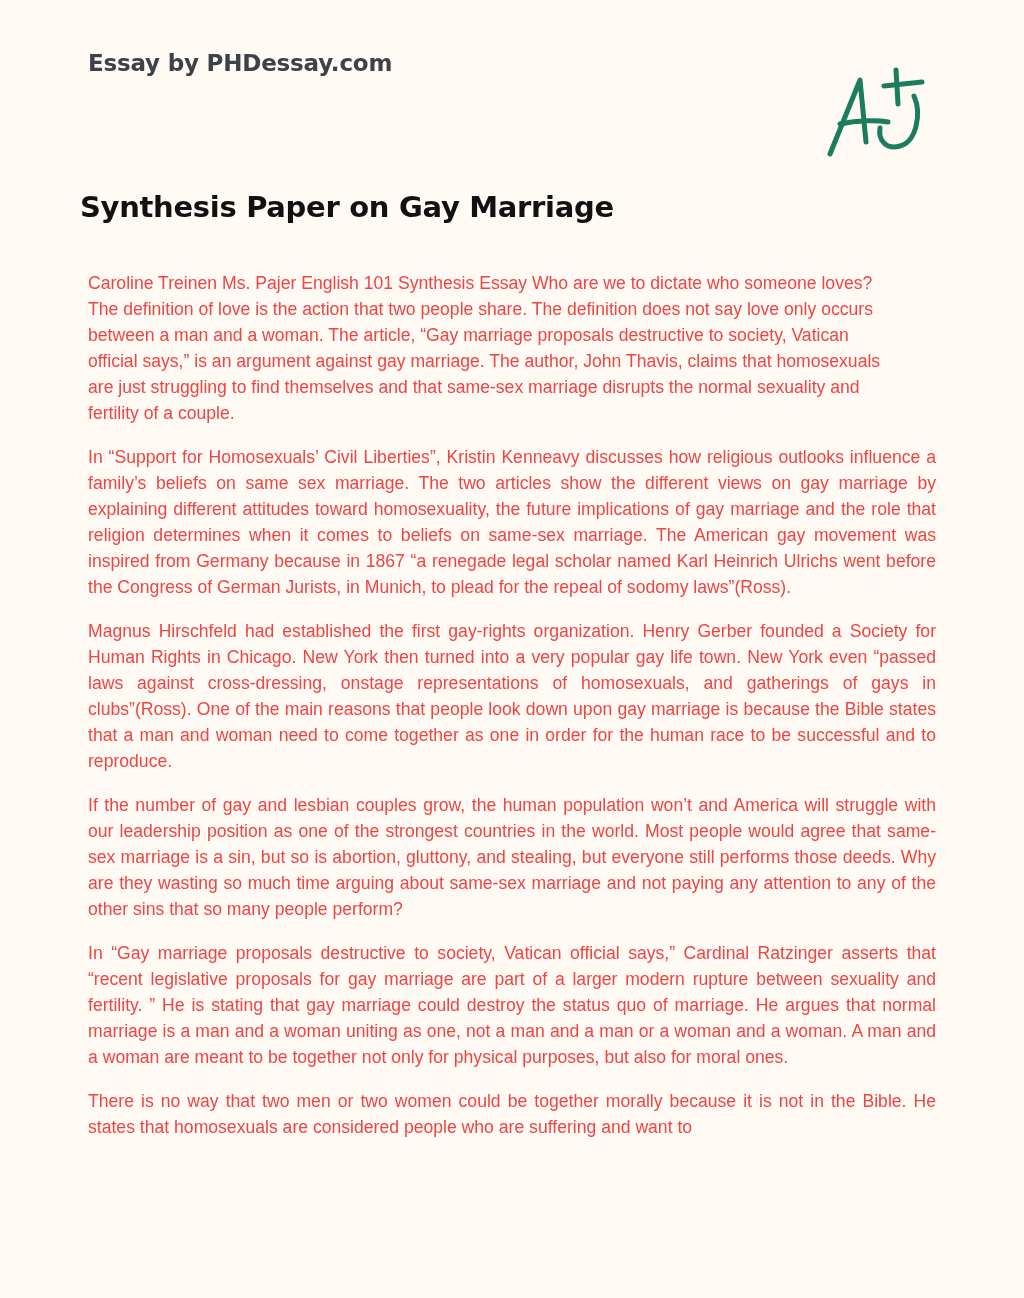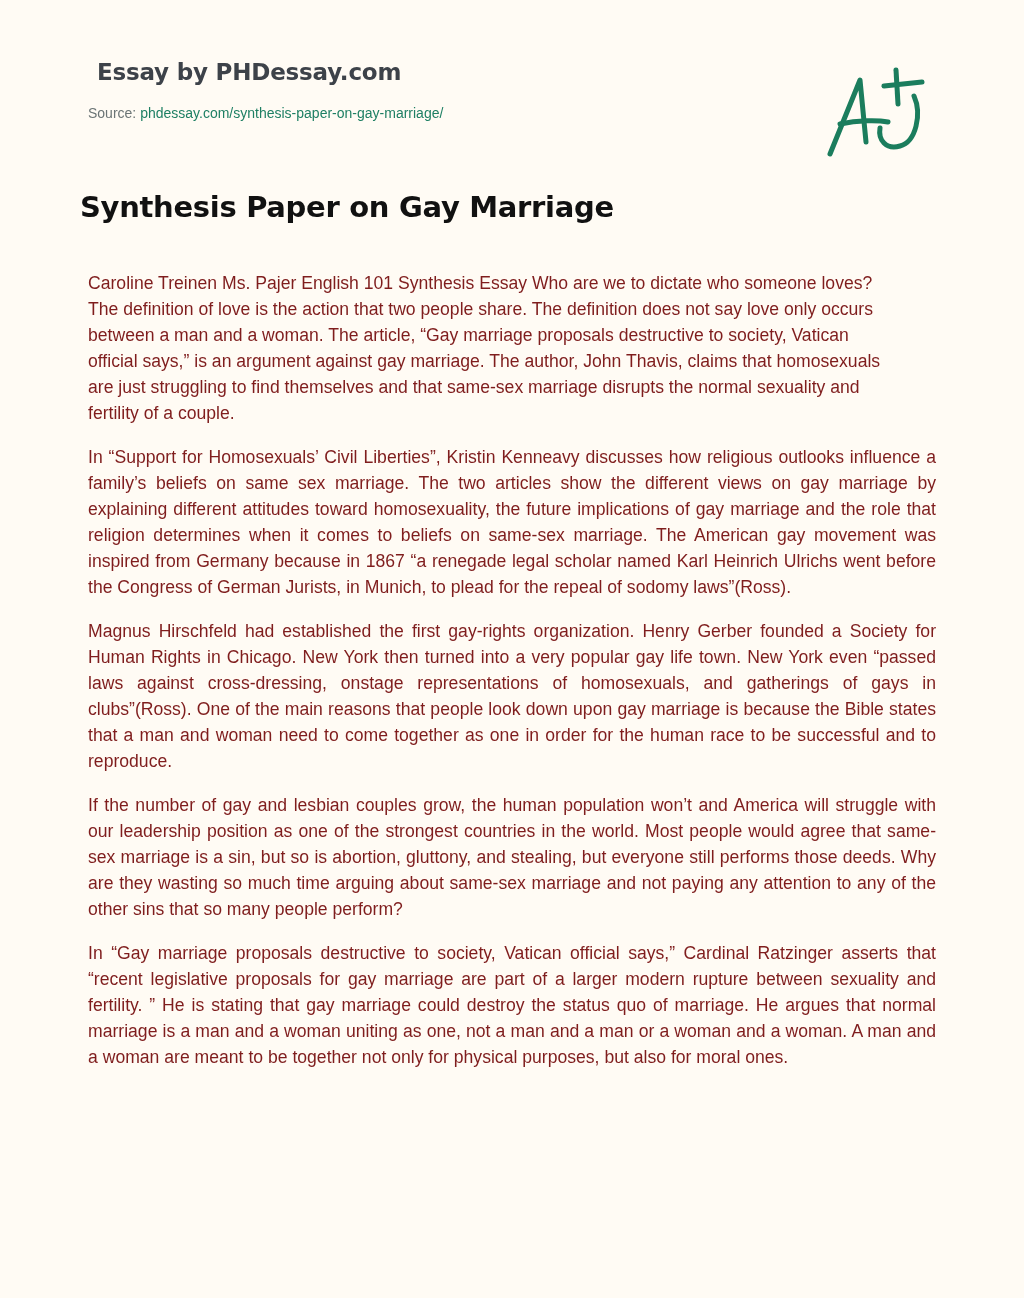--- a/index.html
+++ b/index.html
@@ -19,21 +19,21 @@
     position: absolute;
     left: 88px;
     top: 50px;
   }
   .brand {
     font-family: "DejaVu Sans", sans-serif;
     font-size: 23px;
     font-weight: bold;
     color: #3d4249;
     letter-spacing: -0.2px;
-    margin: 9px;
+    margin: 0;
   }
   .source {
     margin-top: 20px;
     font-size: 14px;
     color: #6b7475;
   }
   .source a {
     color: #1e7f63;
     text-decoration: none;
   }
@@ -58,36 +58,33 @@
   .content {
     position: absolute;
     left: 88px;
     top: 270px;
     width: 848px;
   }
   .content p {
     margin: 0 0 18px 0;
     font-size: 17.6px;
     line-height: 26px;
-    color: #7f1d1d;
+    color: #ef4444;
     text-align: justify;
   }
   .content p.first {
     text-align: left;
     width: 800px;
   }
 </style>
 </head>
 <body>
 
 <div class="header">
   <h2 class="brand">Essay by PHDessay.com</h2>
-  <div class="source">
-    <span>Source: </span><a>phdessay.com/synthesis-paper-on-gay-marriage/</a>
-  </div>
 </div>
 
 <div class="logo">
   <svg width="120" height="100" viewBox="0 0 120 100">
     <g fill="none" stroke="#1b7d5d" stroke-width="5" stroke-linecap="round" stroke-linejoin="round">
       <path d="M12 92 L42 18 L48 80"></path>
       <path d="M22 62 C40 58 60 58 70 60"></path>
       <path d="M78 8 L80 42"></path>
       <path d="M66 24 L104 20"></path>
       <path d="M96 34 C104 52 98 80 82 84 C68 88 60 78 62 66"></path>
@@ -96,13 +93,14 @@
 </div>
 
 <h1 class="title">Synthesis Paper on Gay Marriage</h1>
 
 <div class="content">
   <p class="first">Caroline Treinen Ms. Pajer English 101 Synthesis Essay Who are we to dictate who someone loves? The definition of love is the action that two people share. The definition does not say love only occurs between a man and a woman. The article, “Gay marriage proposals destructive to society, Vatican official says,” is an argument against gay marriage. The author, John Thavis, claims that homosexuals are just struggling to find themselves and that same-sex marriage disrupts the normal sexuality and fertility of a couple.</p>
   <p>In “Support for Homosexuals’ Civil Liberties”, Kristin Kenneavy discusses how religious outlooks influence a family’s beliefs on same sex marriage. The two articles show the different views on gay marriage by explaining different attitudes toward homosexuality, the future implications of gay marriage and the role that religion determines when it comes to beliefs on same-sex marriage. The American gay movement was inspired from Germany because in 1867 “a renegade legal scholar named Karl Heinrich Ulrichs went before the Congress of German Jurists, in Munich, to plead for the repeal of sodomy laws”(Ross).</p>
   <p>Magnus Hirschfeld had established the first gay-rights organization. Henry Gerber founded a Society for Human Rights in Chicago. New York then turned into a very popular gay life town. New York even “passed laws against cross-dressing, onstage representations of homosexuals, and gatherings of gays in clubs”(Ross). One of the main reasons that people look down upon gay marriage is because the Bible states that a man and woman need to come together as one in order for the human race to be successful and to reproduce.</p>
   <p>If the number of gay and lesbian couples grow, the human population won’t and America will struggle with our leadership position as one of the strongest countries in the world. Most people would agree that same-sex marriage is a sin, but so is abortion, gluttony, and stealing, but everyone still performs those deeds. Why are they wasting so much time arguing about same-sex marriage and not paying any attention to any of the other sins that so many people perform?</p>
   <p>In “Gay marriage proposals destructive to society, Vatican official says,” Cardinal Ratzinger asserts that “recent legislative proposals for gay marriage are part of a larger modern rupture between sexuality and fertility. ” He is stating that gay marriage could destroy the status quo of marriage. He argues that normal marriage is a man and a woman uniting as one, not a man and a man or a woman and a woman. A man and a woman are meant to be together not only for physical purposes, but also for moral ones.</p>
+  <p>There is no way that two men or two women could be together morally because it is not in the Bible. He states that homosexuals are considered people who are suffering and want to</p>
 </div>
 
 </body></html>

